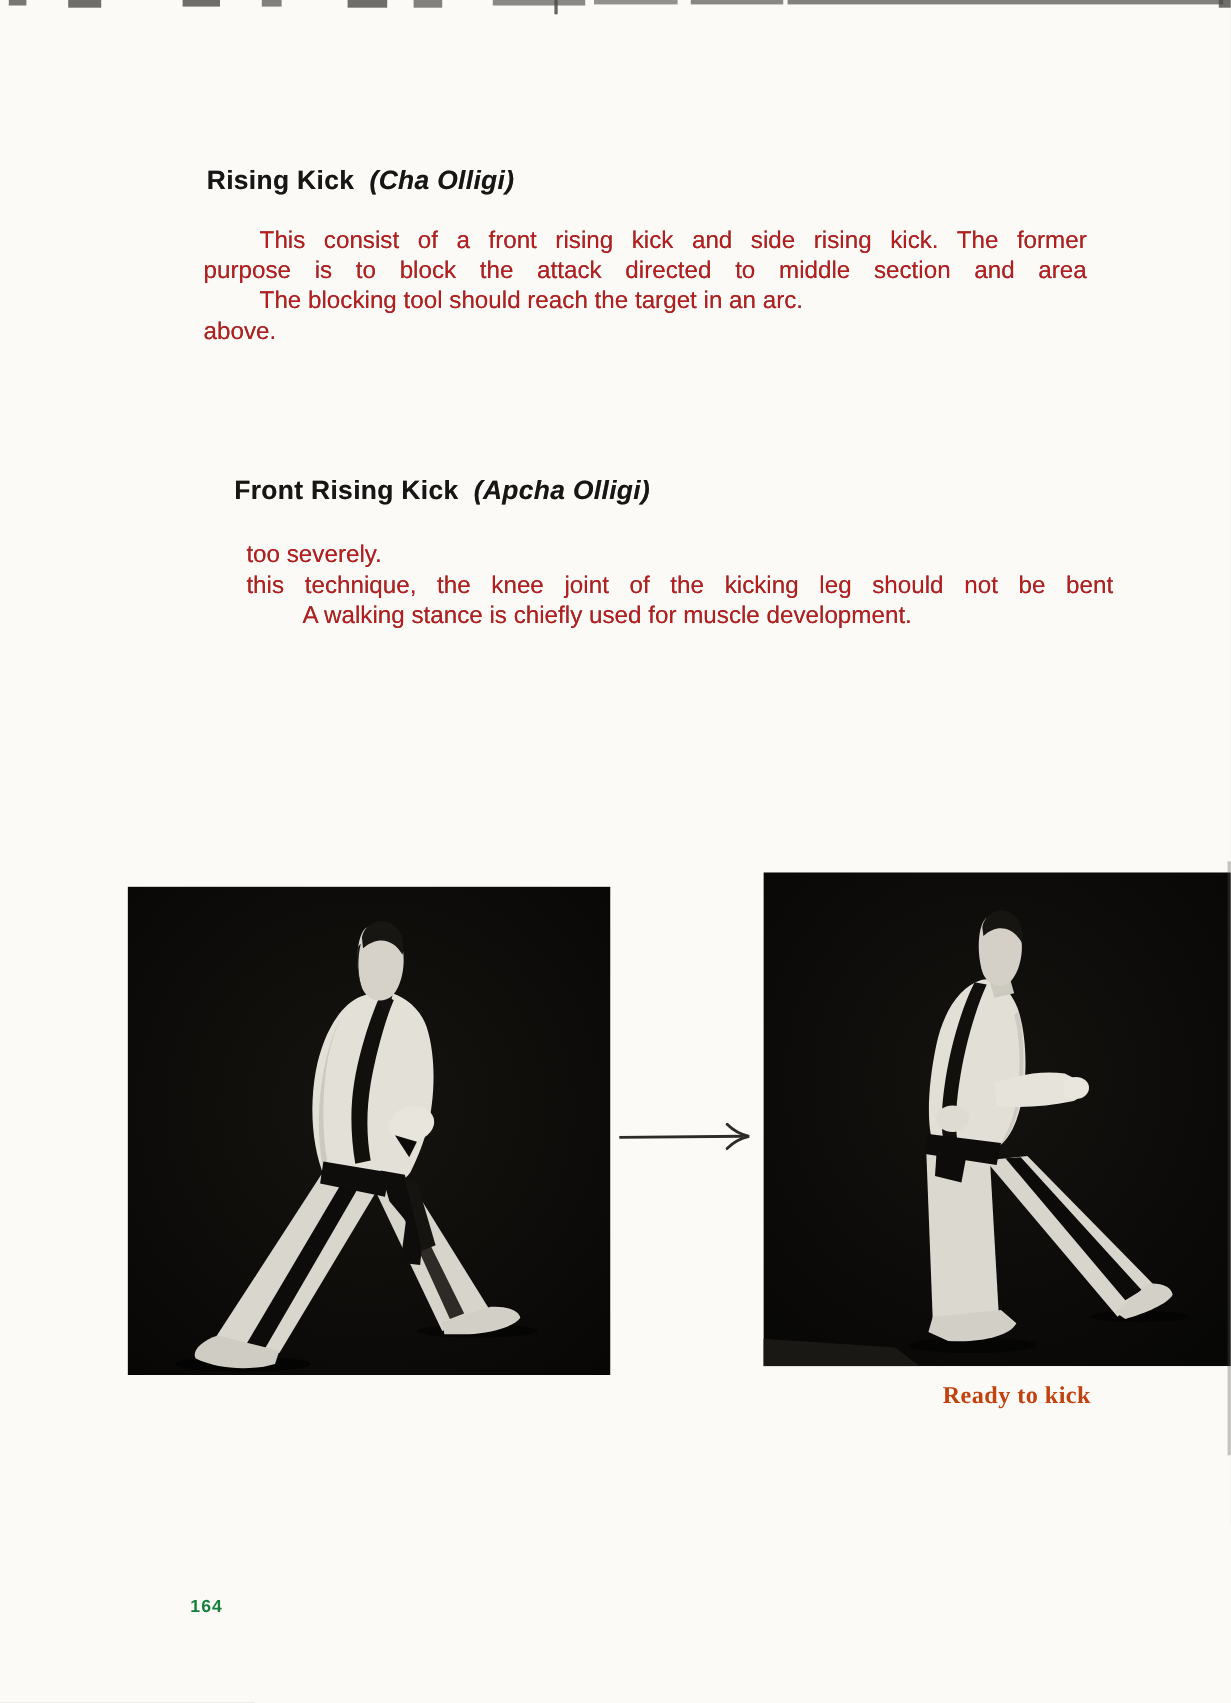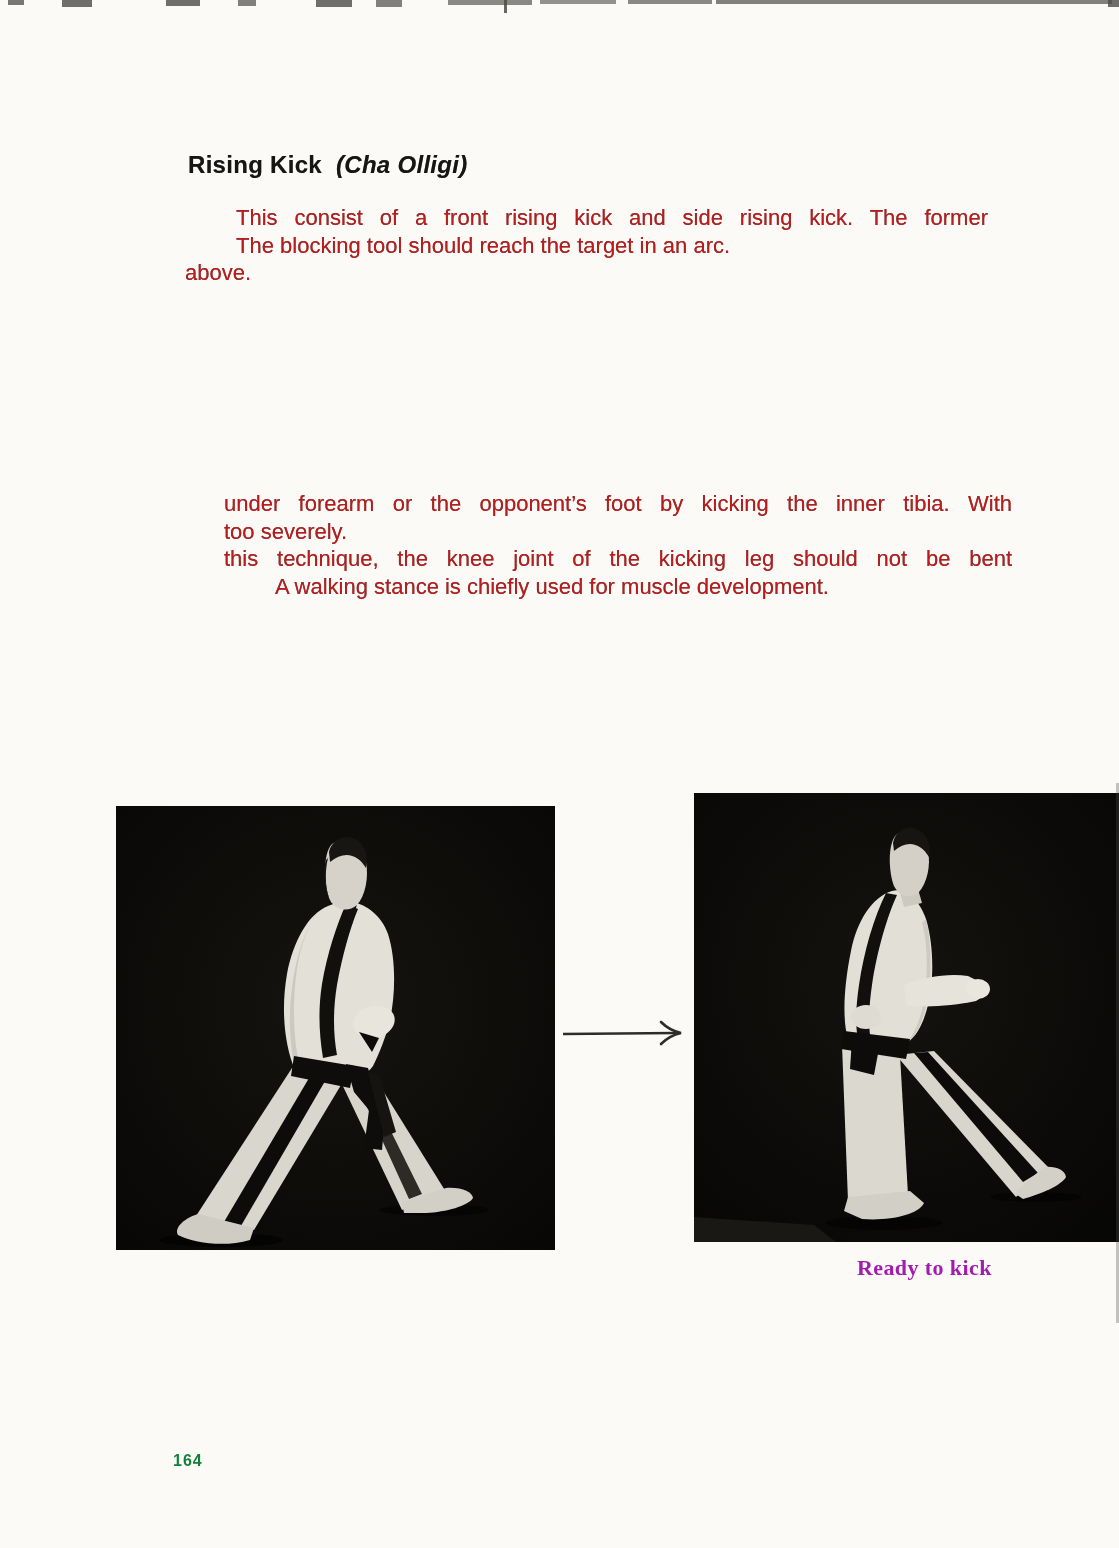--- a/index.html
+++ b/index.html
@@ -46,21 +46,21 @@
   
   .arrow { position:absolute; }
 
   
   .caption {
     position:absolute;
     font-family:"Liberation Serif", serif;
     font-weight:bold;
     font-size:22px;
     letter-spacing:0.4px;
-    color:#a21caf;
+    color:#c2410c;
     white-space:nowrap;
   }
   .pagenum {
     position:absolute;
     font-weight:bold;
     font-size:16px;
     letter-spacing:1px;
     color:#15803d;
     margin-left:30px;
   }
@@ -93,27 +93,31 @@
     <div class="mark" style="left:1108px;width:11px;height:7px;opacity:.8;"></div>
   </div>
 
   <div class="heading" style="left:188px; top:151px;">
     <span>Rising Kick</span>
     <span class="alt">(Cha Olligi)</span>
   </div>
 
   <div class="para" style="left:185px; top:204px; width:803px;">
     <div class="ln j ind">This consist of a front rising kick and side rising kick. The former</div>
+    <div class="ln j">purpose is to block the attack directed to middle section and area</div>
     <div class="ln ind">The blocking tool should reach the target in an arc.</div>
     <div class="ln">above.</div>
   </div>
 
+  <div class="heading" style="left:213px; top:433px;">
+    <span>Front Rising Kick</span>
+    <span class="alt">(Apcha Olligi)</span>
+  </div>
 
   <div class="para" style="left:224px; top:490px; width:788px;">
-    <div class="ln j">under forearm or the opponent’s foot by kicking the inner tibia. With</div>
     <div class="ln">too severely.</div>
     <div class="ln j">this technique, the knee joint of the kicking leg should not be bent</div>
     <div class="ln ind">A walking stance is chiefly used for muscle development.</div>
   </div>
 
   <div class="photo" style="left:116px; top:806px; width:439px; height:444px;" role="img">
     <svg viewBox="0 0 439 444" preserveAspectRatio="none">
       <defs>
         <radialGradient id="vigL" cx="50%" cy="45%" r="78%">
           <stop offset="0%" stop-color="#161410"></stop>

